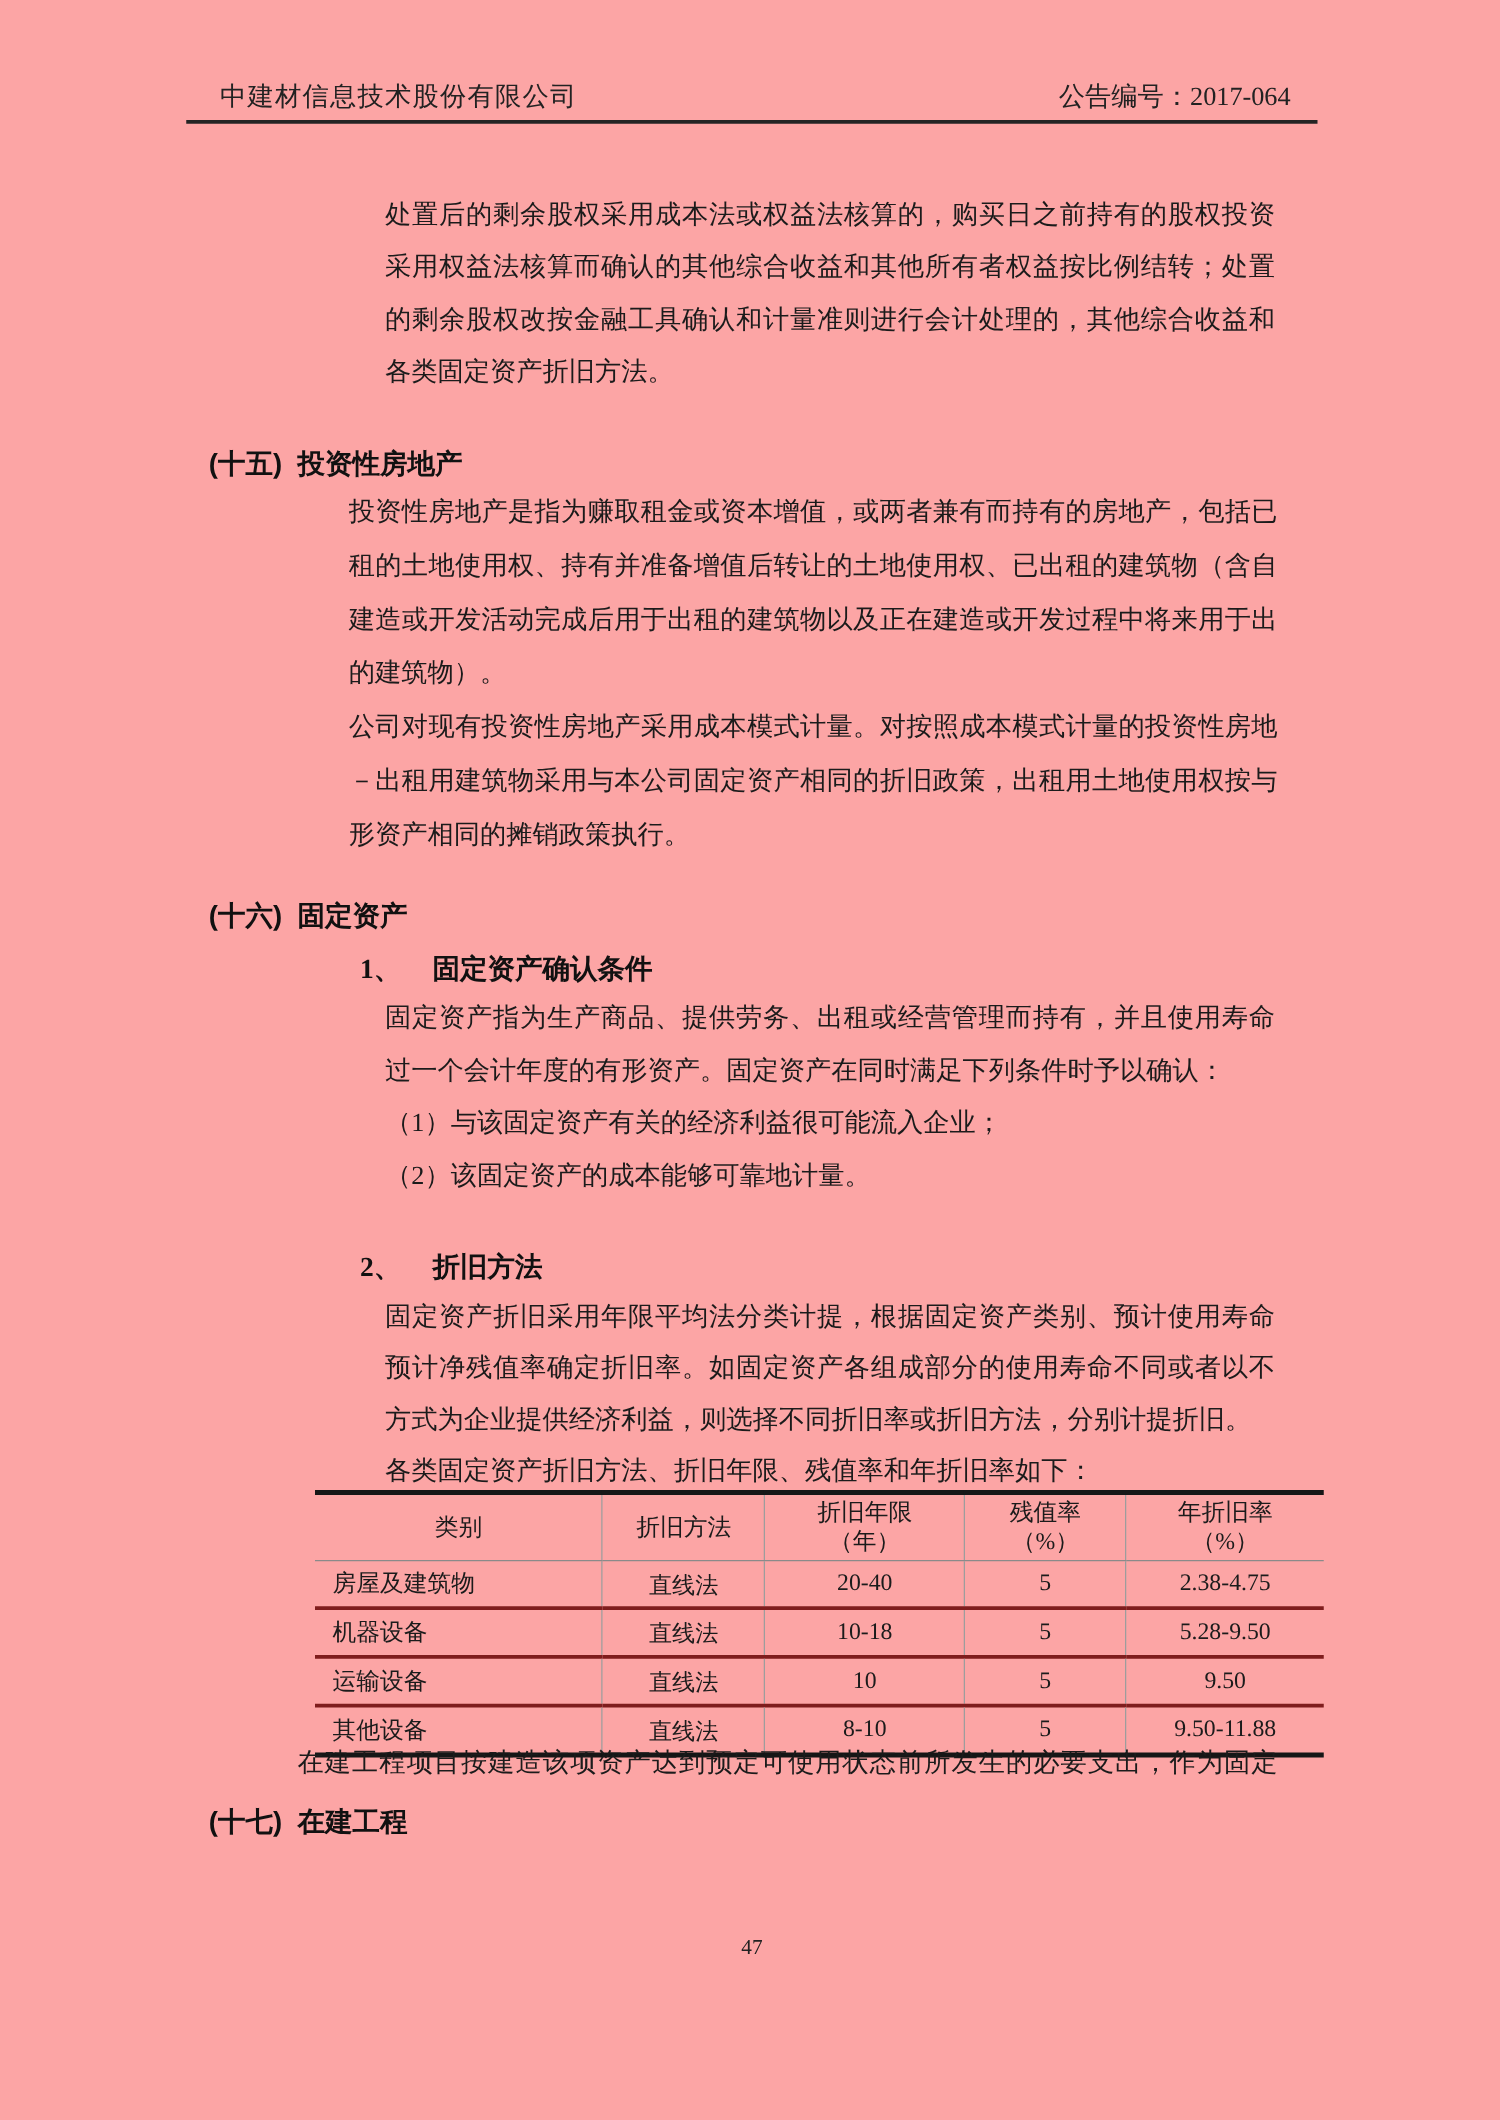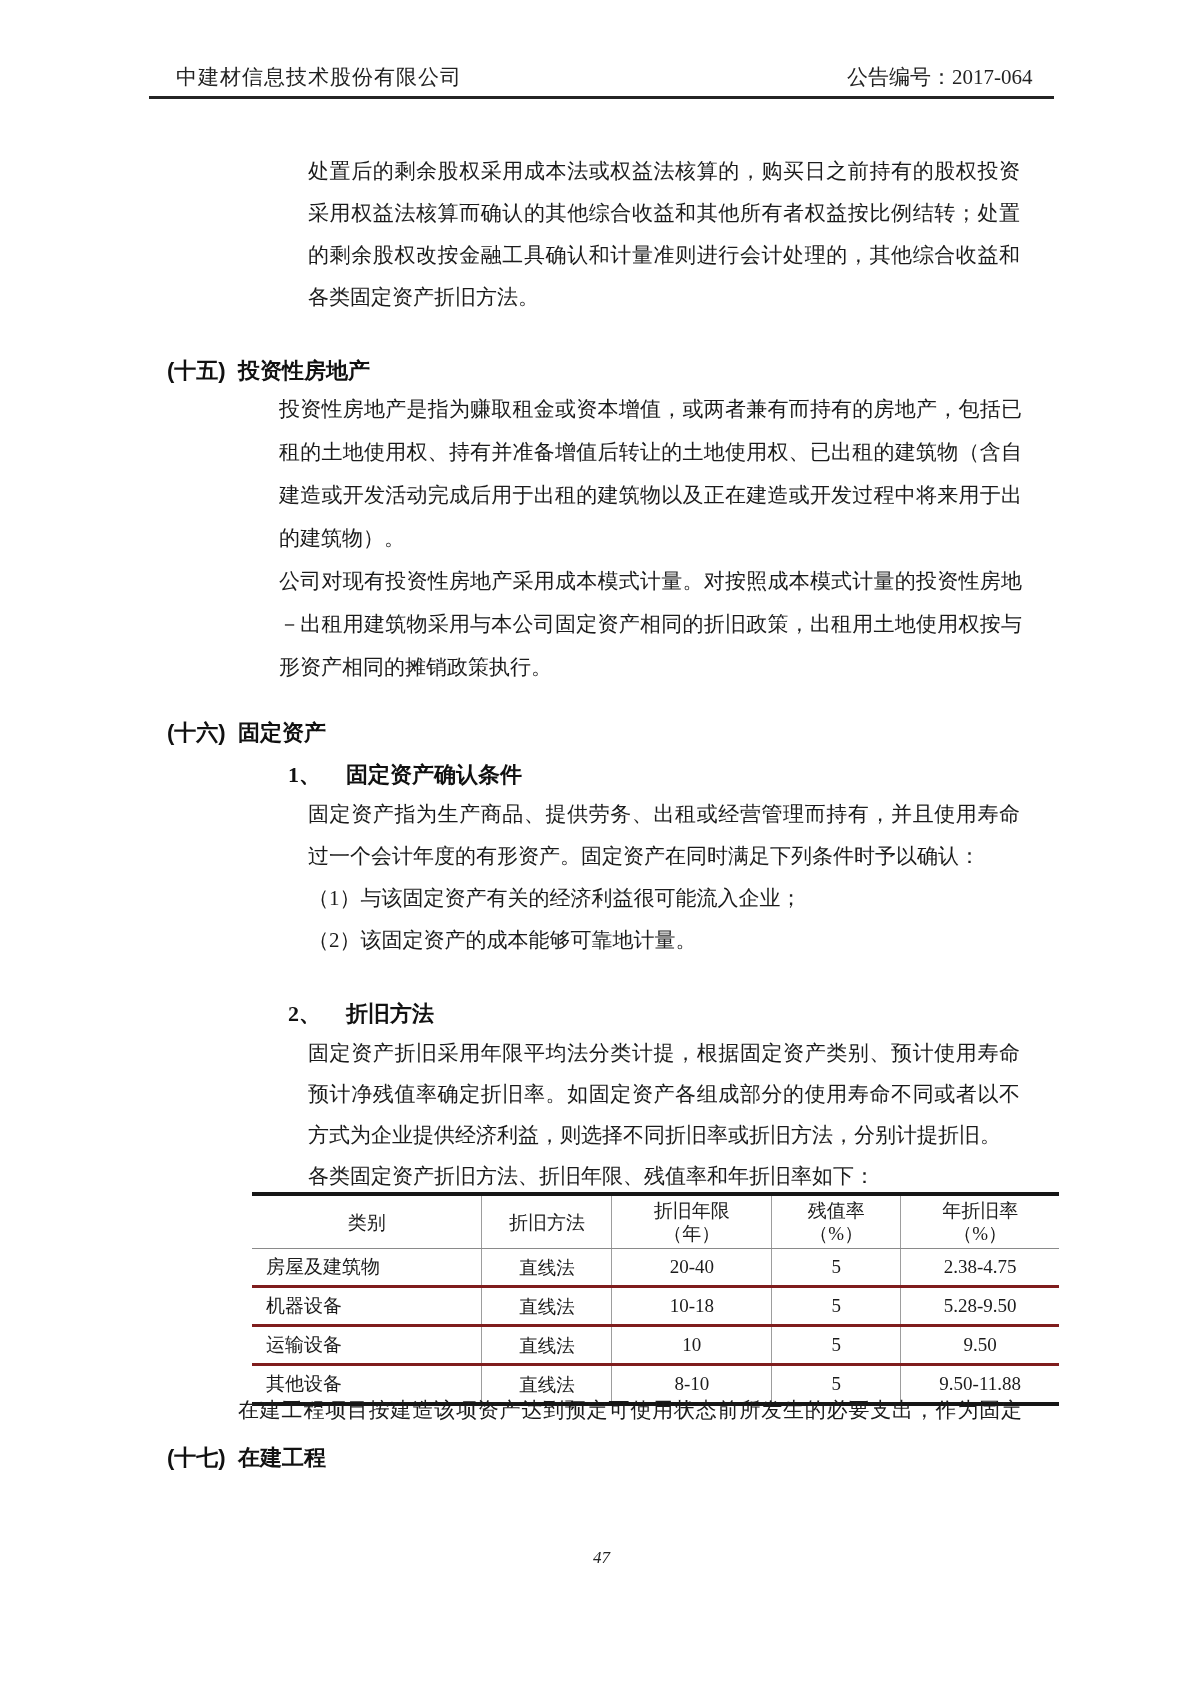--- a/index.html
+++ b/index.html
@@ -1,18 +1,18 @@
 <!DOCTYPE html>
 <html lang="zh"><head>
 <meta charset="utf-8">
 <style>
   html,body { margin:0; padding:0; background:#9c9c9c; }
   .page {
     position:relative; width:1200px; height:1696px; margin:0 auto;
-    background:#ffffff; overflow:hidden;
+    background:#fca5a5; overflow:hidden;
     font-family:"Liberation Serif","DejaVu Serif",serif;
     color:#1c1c1c;
   }
   .abs { position:absolute; }
 
   
   .hdr-company { top:63px; left:176px; font-size:21px; line-height:28px; letter-spacing:1px; color:#222; }
   .hdr-no      { top:63px; left:847px; font-size:21px; line-height:28px; color:#222; }
   .hdr-rule    { top:96px; left:149px; width:905px; height:3px; background:#242424; }
 
@@ -41,21 +41,21 @@
   table.dep th, table.dep td { border-right:1px solid #9d9d9d; border-bottom:3px solid #7f1d1d;
               font-weight:normal; text-align:center; padding:0; }
   table.dep th:last-child, table.dep td:last-child { border-right:none; }
   table.dep tr:last-child td { border-bottom:none; }
   table.dep thead th { height:52px; vertical-align:middle; border-bottom:1px solid #8a8a8a; }
   table.dep tbody td { height:36px; }
   table.dep td.cat { text-align:left; padding-left:14px; }
   table.dep td.method { font-family:Liberation Mono, monospace; font-size:18.5px; }
   .th-line { line-height:23px; }
 
-  .footer-pn { top:1548px; left:150px; width:903px; text-align:center; font-size:17px; color:#222;font-style:italic; }
+  .footer-pn { top:1548px; left:150px; width:903px; text-align:center; font-size:17px; color:#222; }
 </style>
 </head>
 <body>
 
 <div class="page">
 
   <div class="abs hdr-company">中建材信息技术股份有限公司</div>
   <div class="abs hdr-no">公告编号：2017-064</div>
   <div class="abs hdr-rule"></div>
 

